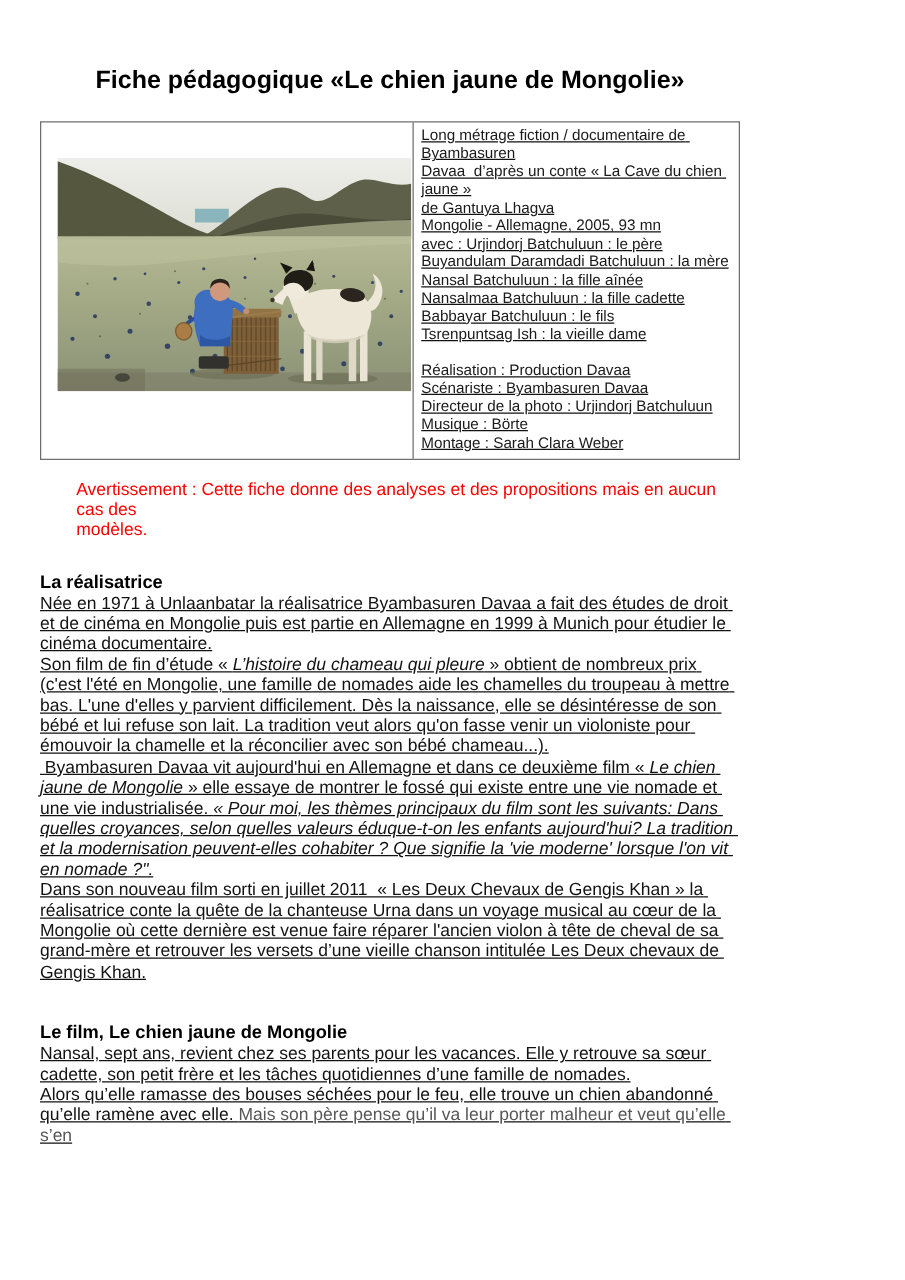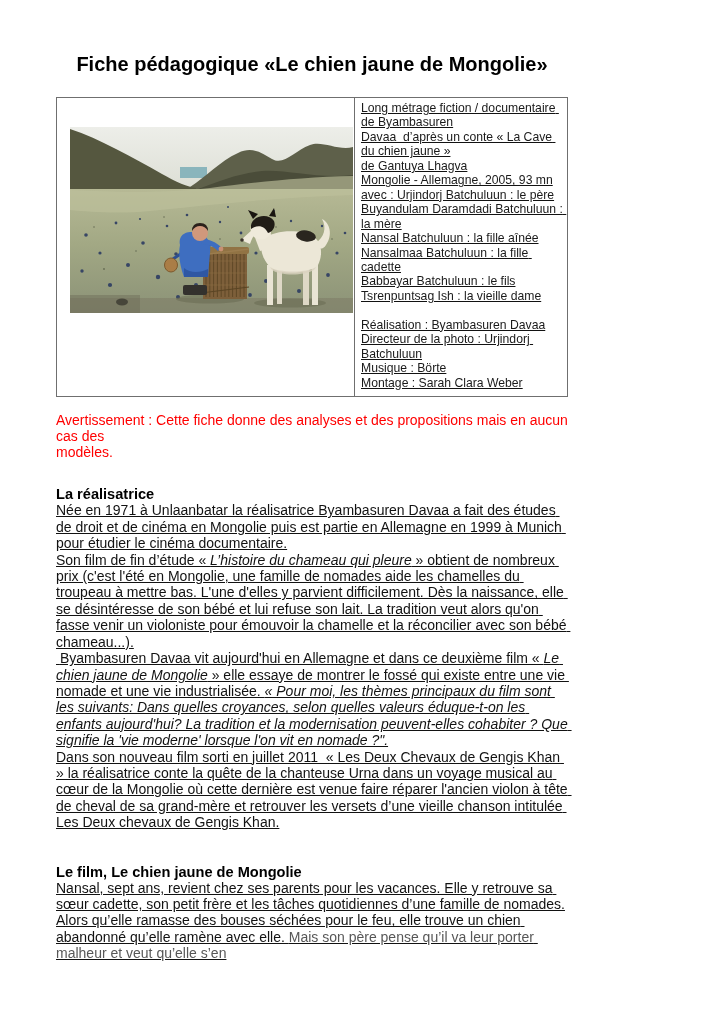--- a/index.html
+++ b/index.html
@@ -4,21 +4,21 @@
 <style>
   * { box-sizing: border-box; }
   html, body { margin: 0; padding: 0; }
   body {
     width: 724px; height: 1024px;
     background: #ffffff;
     font-family: "Liberation Sans", "DejaVu Sans", sans-serif;
     color: #121212;
     overflow: hidden;
   }
-  .page { width: 624px; padding: 0 56px; }
+  .page { width: 624px; padding: 0 32px; }
 
   .title {
     margin: 52px 0 0;
     text-align: center;
     font-size: 20px; line-height: 25px; font-weight: 700;
     color: #000;
     white-space: pre-wrap;
   }
 
   .film-card {
@@ -37,21 +37,21 @@
     padding: 3px 4px 6px 6px;
     font-size: 12.2px; line-height: 14.45px; color: #1a1a1a;
   }
   .credit-line { white-space: pre-wrap; min-height: 14.45px; }
 
   .warning {
     margin-top: 16px;
     font-size: 14px; line-height: 15.8px;
     color: #ff0000;
   }
-  .warning div { white-space: pre-wrap; }
+  .warning div { white-space: pre-wrap; margin-left: 29px; }
 
   .section-heading {
     margin: 26px 0 0;
     font-size: 14.6px; font-weight: 700;
     color: #000;
   }
   .section-heading.second { margin-top: 33px; }
 
   p.body {
     margin: 0;
@@ -204,21 +204,22 @@
       <div class="credit-line">Davaa  d’après un conte « La Cave du chien jaune »</div>
       <div class="credit-line">de Gantuya Lhagva</div>
       <div class="credit-line">Mongolie - Allemagne, 2005, 93 mn</div>
       <div class="credit-line">avec : Urjindorj Batchuluun : le père</div>
       <div class="credit-line">Buyandulam Daramdadi Batchuluun : la mère</div>
       <div class="credit-line">Nansal Batchuluun : la fille aînée</div>
       <div class="credit-line">Nansalmaa Batchuluun : la fille cadette</div>
       <div class="credit-line">Babbayar Batchuluun : le fils</div>
       <div class="credit-line">Tsrenpuntsag Ish : la vieille dame</div>
       <div class="credit-line"></div>
-      <div class="credit-line">Réalisation : Byambasuren Davaa</div>
+      <div class="credit-line">Réalisation : Production Davaa</div>
+      <div class="credit-line">Scénariste : Byambasuren Davaa</div>
       <div class="credit-line">Directeur de la photo : Urjindorj Batchuluun</div>
       <div class="credit-line">Musique : Börte</div>
       <div class="credit-line">Montage : Sarah Clara Weber</div>
     </div>
   </div>
 
   <div class="warning">
     <div>Avertissement : Cette fiche donne des analyses et des propositions mais en aucun cas des</div>
     <div>modèles.</div>
   </div>

